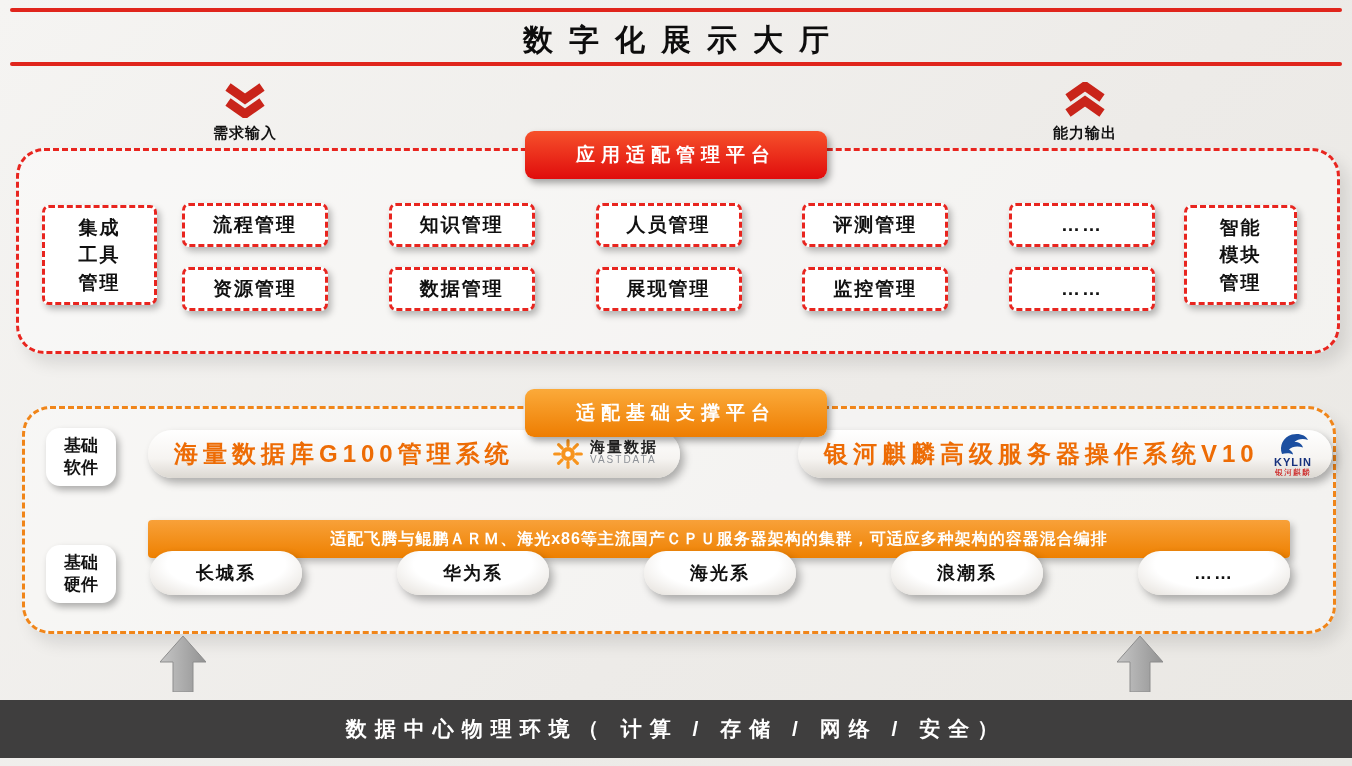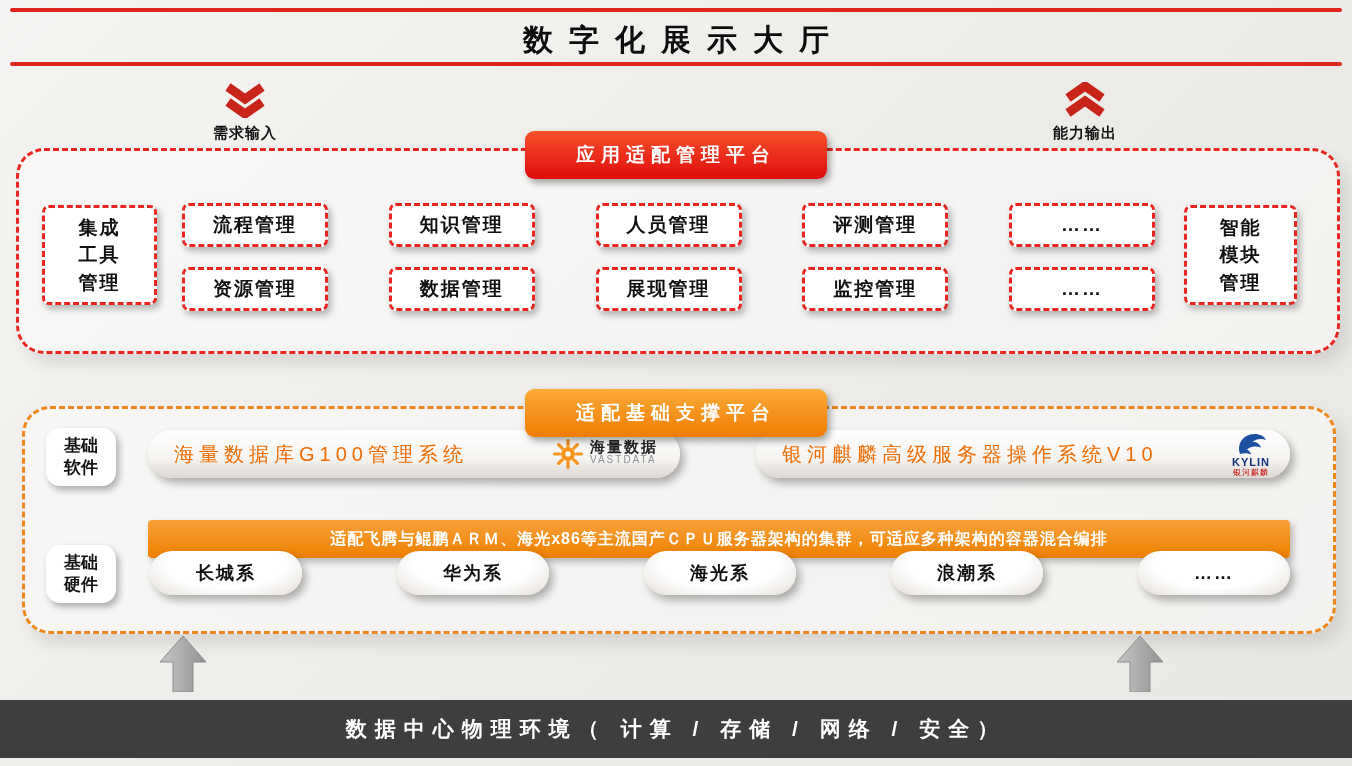--- a/index.html
+++ b/index.html
@@ -78,22 +78,22 @@
   
   .pill {
     position: absolute; top: 430px; height: 48px;
     background: linear-gradient(180deg, #ffffff 0%, #f6f4f1 60%, #dcd8d2 100%);
     border-radius: 24px;
     box-shadow: 4px 5px 9px rgba(0,0,0,0.30);
     display: flex; align-items: center; justify-content: space-between;
     box-sizing: border-box;
   }
   .pill.one { left: 148px; width: 532px; padding: 0 22px 0 26px; }
-  .pill.two { left: 756px; width: 534px; padding: 0 20px 0 26px; }
-  .pill-text { font-weight: normal; color: #ed6c05; font-size: 20px; letter-spacing: 5px; white-space: nowrap; }
+  .pill.two { left: 798px; width: 534px; padding: 0 20px 0 26px; }
+  .pill-text { font-weight: bold; color: #ed6c05; font-size: 24px; letter-spacing: 5px; white-space: nowrap; }
   .vast-logo { display: flex; align-items: flex-start; gap: 7px; }
   .vast-lines { display: flex; flex-direction: column; line-height: 1.05; }
   .vast-name { font-size: 15px; font-weight: bold; color: #222; letter-spacing: 2px; }
   .vast-sub { font-size: 10px; color: #8d9197; letter-spacing: 2px; }
   .kylin-logo { display: flex; flex-direction: column; align-items: center; line-height: 1; }
   .kylin-name { font-size: 11px; font-weight: bold; color: #16317d; letter-spacing: 1px; margin-top: 1px; }
   .kylin-sub { font-size: 8px; color: #c90000; letter-spacing: 1px; margin-top: 1px; }
   
   .banner {
     position: absolute; left: 148px; top: 520px; width: 1142px; height: 38px;

